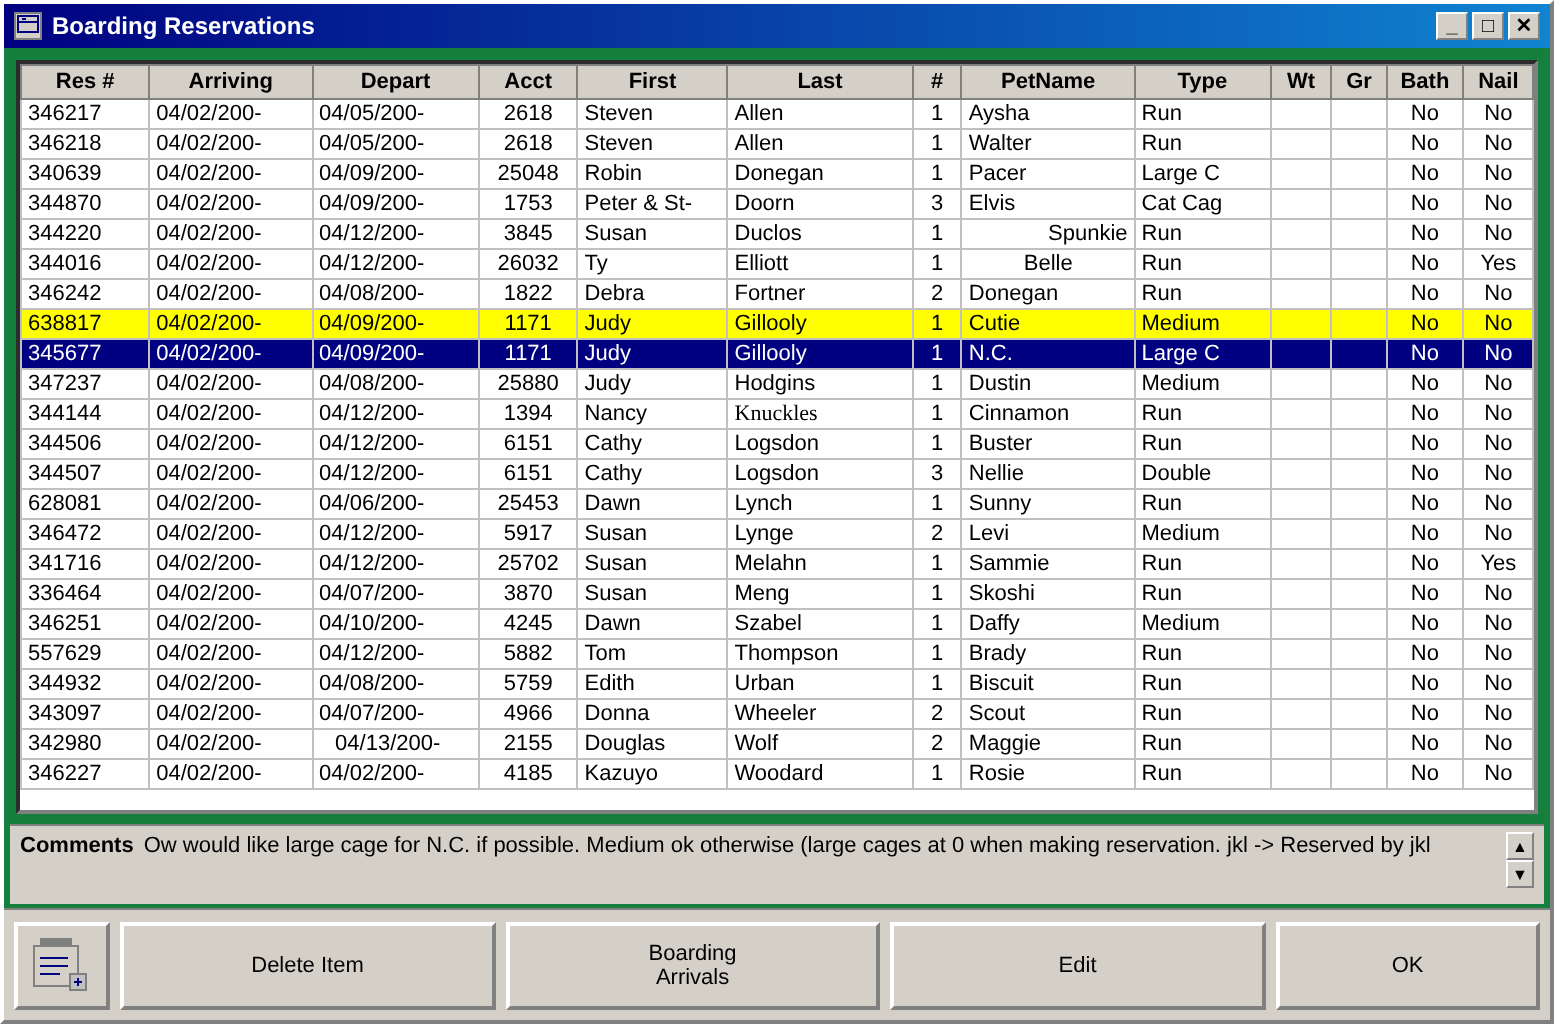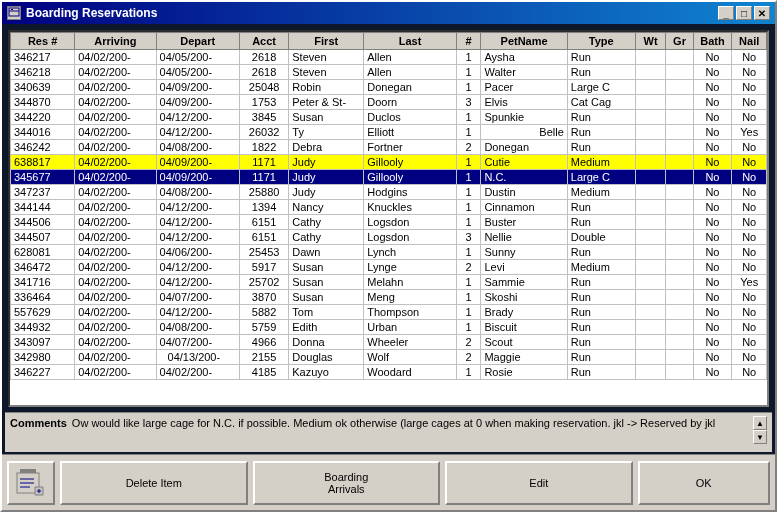--- a/index.html
+++ b/index.html
@@ -11,21 +11,21 @@
       height: 512px;
       overflow: hidden;
     }
 
     .window {
       width: 777px;
       height: 512px;
       border: 2px solid #ffffff;
       border-right-color: #808080;
       border-bottom-color: #808080;
-      background: #0f172a;
+      background: #15803d;
       display: flex;
       flex-direction: column;
     }
 
     .title-bar {
       background: linear-gradient(to right, #000080, #1084d0);
       color: white;
       padding: 3px 5px;
       display: flex;
       align-items: center;
@@ -337,36 +337,36 @@
               <td style="text-align: center;">No</td>
             </tr>
             <tr>
               <td style="text-align: left; margin-left: 48px;">344220</td>
               <td style="text-align: left;">04/02/200-</td>
               <td style="text-align: left;">04/12/200-</td>
               <td style="text-align: center;">3845</td>
               <td style="text-align: left;">Susan</td>
               <td style="text-align: left;">Duclos</td>
               <td style="text-align: center;">1</td>
-              <td style="text-align: left;">Spunkie</td>
+              <td style="text-align: right;">Spunkie</td>
               <td style="text-align: left;">Run</td>
               <td style="text-align: center;"></td>
               <td style="text-align: center;"></td>
               <td style="text-align: center;">No</td>
               <td style="text-align: center;">No</td>
             </tr>
             <tr>
               <td style="text-align: left;">344016</td>
               <td style="text-align: left;">04/02/200-</td>
               <td style="text-align: left;">04/12/200-</td>
               <td style="text-align: center;">26032</td>
               <td style="text-align: left;">Ty</td>
               <td style="text-align: left;">Elliott</td>
               <td style="text-align: center;">1</td>
-              <td style="text-align: right;">Belle</td>
+              <td style="text-align: center;">Belle</td>
               <td style="text-align: left;">Run</td>
               <td style="text-align: center;"></td>
               <td style="text-align: center;"></td>
               <td style="text-align: center;">No</td>
               <td style="text-align: center;">Yes</td>
             </tr>
             <tr>
               <td style="text-align: left;">346242</td>
               <td style="text-align: left;">04/02/200-</td>
               <td style="text-align: left;">04/08/200-</td>
@@ -425,21 +425,21 @@
               <td style="text-align: center;"></td>
               <td style="text-align: center;">No</td>
               <td style="text-align: center;">No</td>
             </tr>
             <tr>
               <td style="text-align: left;">344144</td>
               <td style="text-align: left;">04/02/200-</td>
               <td style="text-align: left;">04/12/200-</td>
               <td style="text-align: center;">1394</td>
               <td style="text-align: left;">Nancy</td>
-              <td style="text-align: left;">Knuckles</td>
+              <td style="text-align: left; font-family: Liberation Serif, serif;">Knuckles</td>
               <td style="text-align: center;">1</td>
               <td style="text-align: left;">Cinnamon</td>
               <td style="text-align: left;">Run</td>
               <td style="text-align: center;"></td>
               <td style="text-align: center;"></td>
               <td style="text-align: center;">No</td>
               <td style="text-align: center;">No</td>
             </tr>
             <tr>
               <td style="text-align: left;">344506</td>
@@ -519,20 +519,35 @@
             <tr>
               <td style="text-align: left;">336464</td>
               <td style="text-align: left;">04/02/200-</td>
               <td style="text-align: left;">04/07/200-</td>
               <td style="text-align: center;">3870</td>
               <td style="text-align: left;">Susan</td>
               <td style="text-align: left;">Meng</td>
               <td style="text-align: center;">1</td>
               <td style="text-align: left;">Skoshi</td>
               <td style="text-align: left;">Run</td>
+              <td style="text-align: center;"></td>
+              <td style="text-align: center;"></td>
+              <td style="text-align: center;">No</td>
+              <td style="text-align: center;">No</td>
+            </tr>
+            <tr>
+              <td style="text-align: left;">346251</td>
+              <td style="text-align: left;">04/02/200-</td>
+              <td style="text-align: left;">04/10/200-</td>
+              <td style="text-align: center;">4245</td>
+              <td style="text-align: left;">Dawn</td>
+              <td style="text-align: left;">Szabel</td>
+              <td style="text-align: center;">1</td>
+              <td style="text-align: left;">Daffy</td>
+              <td style="text-align: left;">Medium</td>
               <td style="text-align: center;"></td>
               <td style="text-align: center;"></td>
               <td style="text-align: center;">No</td>
               <td style="text-align: center;">No</td>
             </tr>
             <tr>
               <td style="text-align: left;">557629</td>
               <td style="text-align: left;">04/02/200-</td>
               <td style="text-align: left;">04/12/200-</td>
               <td style="text-align: center;">5882</td>

